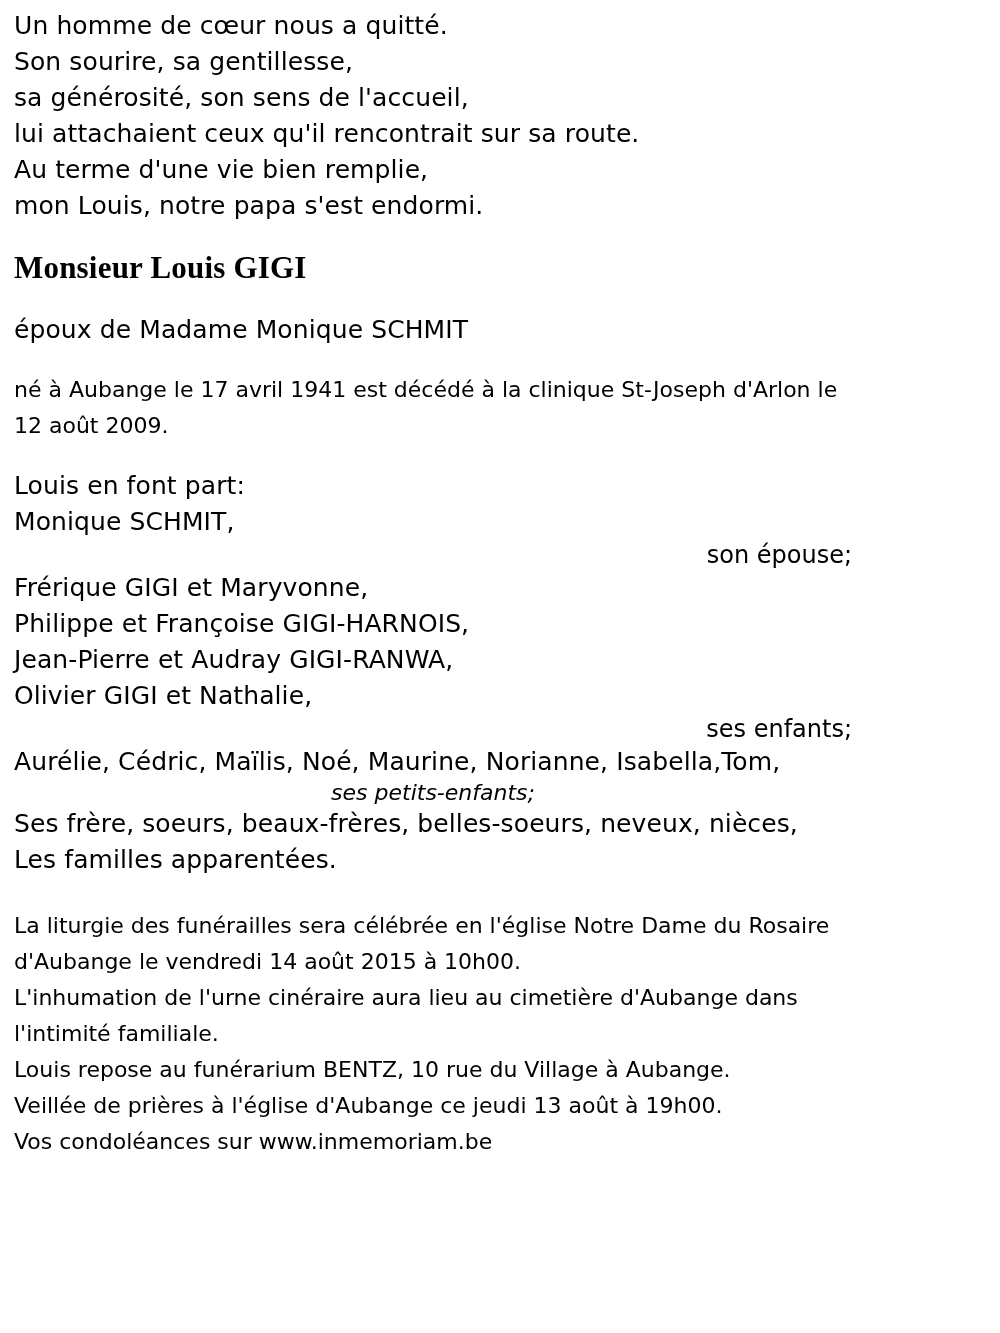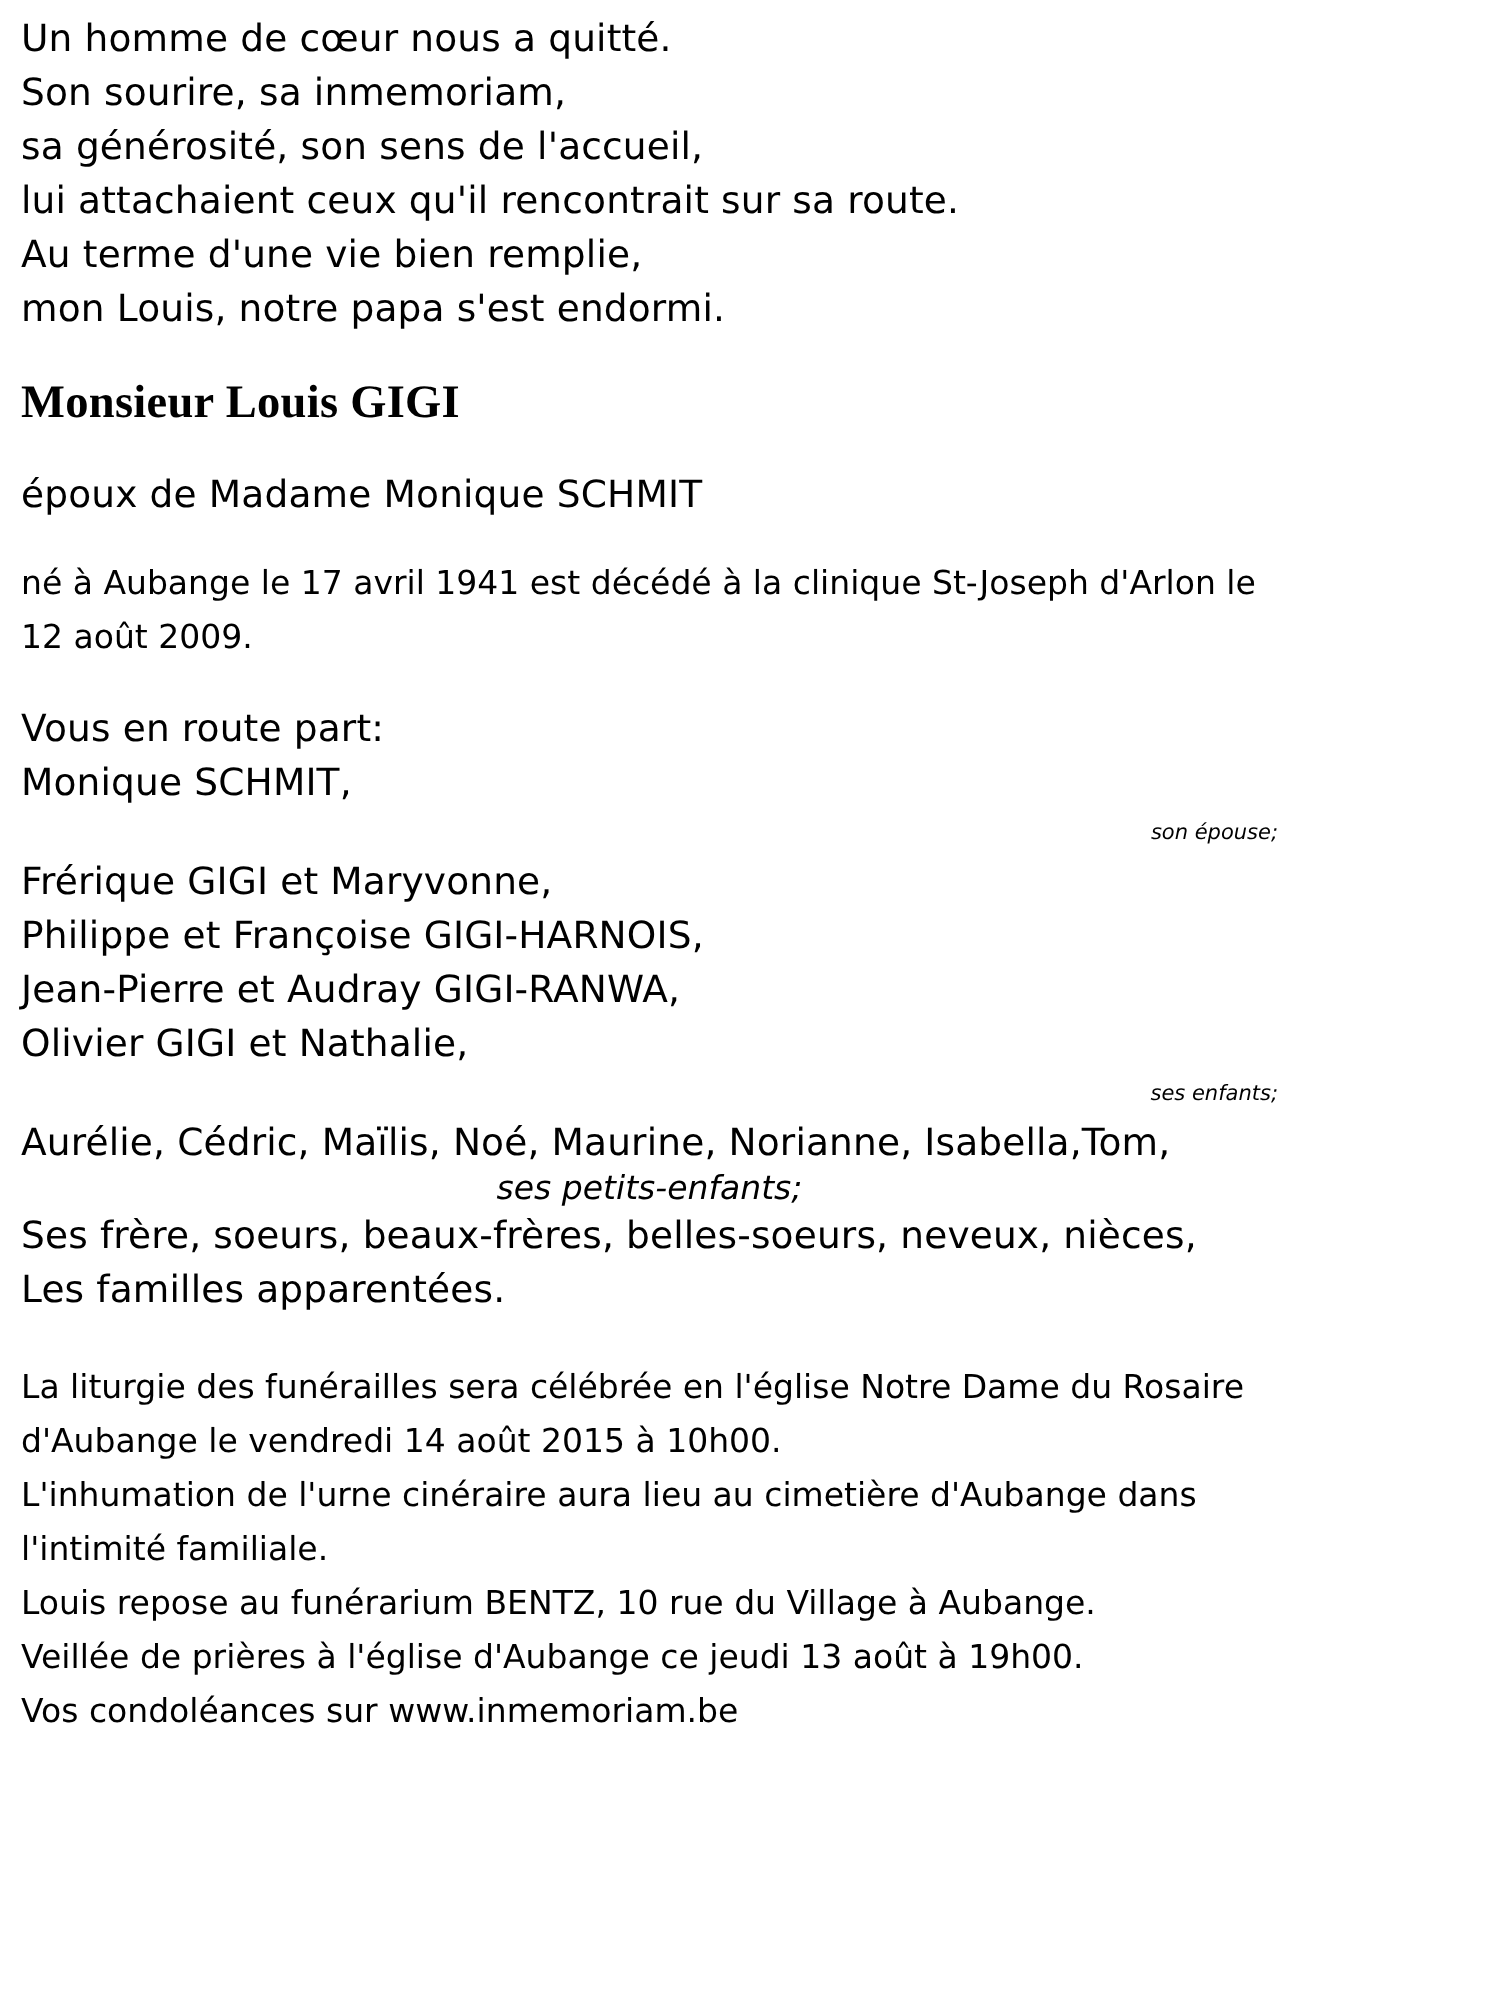--- a/index.html
+++ b/index.html
@@ -34,22 +34,21 @@
   .spacer-md { height: 24px; }
   .spacer-lg { height: 30px; }
   .name {
     font-size: 31px;
     font-weight: bold;
     line-height: 40px;
     letter-spacing: 0.2px;
     font-family: Liberation Serif, serif;
   }
   .role {
-    font-size: 14px;
-    font-style: italic;
+    font-size: 24px;
     text-align: right;
     line-height: 30px;
     padding-right: 6px;
   }
   .role-tight {
     font-size: 22px;
     font-style: italic;
     text-align: center;
     line-height: 26px;
     padding-right: 6px;
@@ -59,42 +58,42 @@
     line-height: 36px;
   }
 </style>
 </head>
 <body>
 
 <div class="page">
 
   <div class="block">
     <div class="line">Un homme de cœur nous a quitté.</div>
-    <div class="line">Son sourire, sa inmemoriam,</div>
+    <div class="line">Son sourire, sa gentillesse,</div>
     <div class="line">sa générosité, son sens de l'accueil,</div>
     <div class="line">lui attachaient ceux qu'il rencontrait sur sa route.</div>
     <div class="line">Au terme d'une vie bien remplie,</div>
     <div class="line">mon Louis, notre papa s'est endormi.</div>
   </div>
 
   <div class="spacer-md"></div>
 
   <div class="name">Monsieur Louis GIGI</div>
 
   <div class="spacer-md"></div>
 
   <div class="line">époux de Madame Monique SCHMIT</div>
 
   <div class="spacer-md"></div>
 
   <div class="paragraph">né à Aubange le 17 avril 1941 est décédé à la clinique St-Joseph d'Arlon le 12 août 2009.</div>
 
   <div class="spacer-md"></div>
 
-  <div class="line">Vous en route part:</div>
+  <div class="line">Louis en font part:</div>
   <div class="line">Monique SCHMIT,</div>
   <div class="role">son épouse;</div>
 
   <div class="line">Frérique GIGI et Maryvonne,</div>
   <div class="line">Philippe et Françoise GIGI-HARNOIS,</div>
   <div class="line">Jean-Pierre et Audray GIGI-RANWA,</div>
   <div class="line">Olivier GIGI et Nathalie,</div>
   <div class="role">ses enfants;</div>
 
   <div class="line">Aurélie, Cédric, Maïlis, Noé, Maurine, Norianne, Isabella,Tom,</div>

